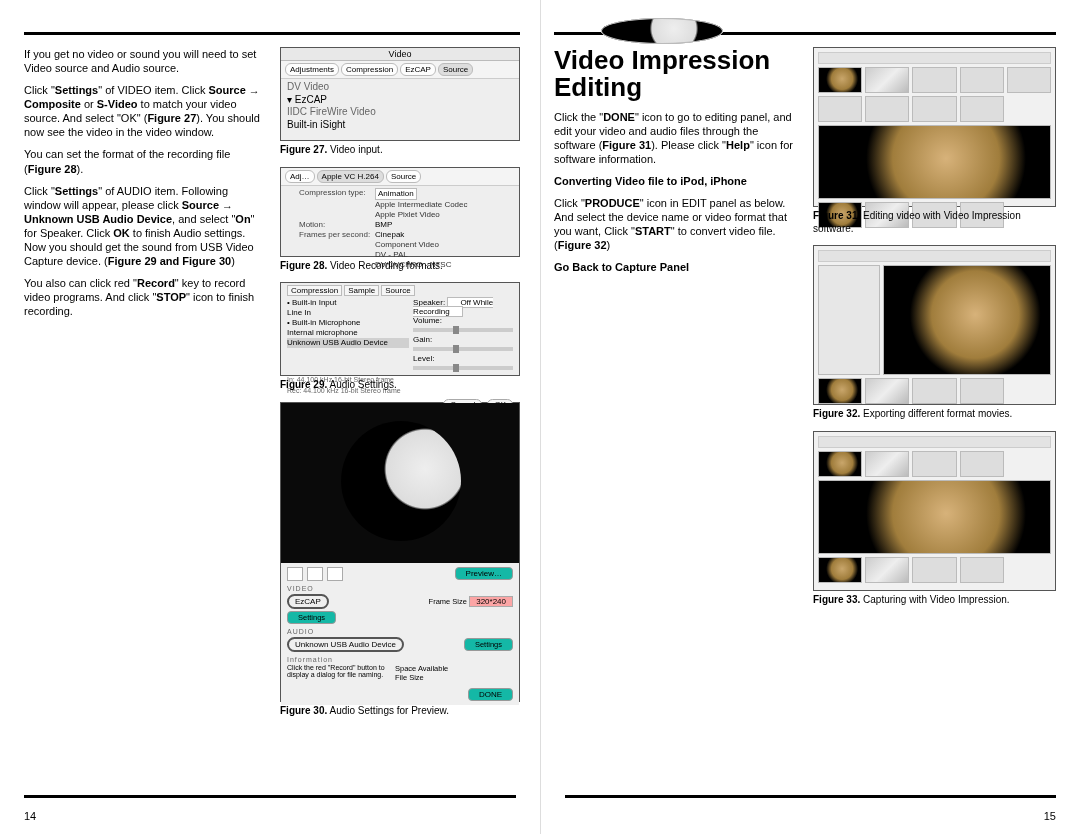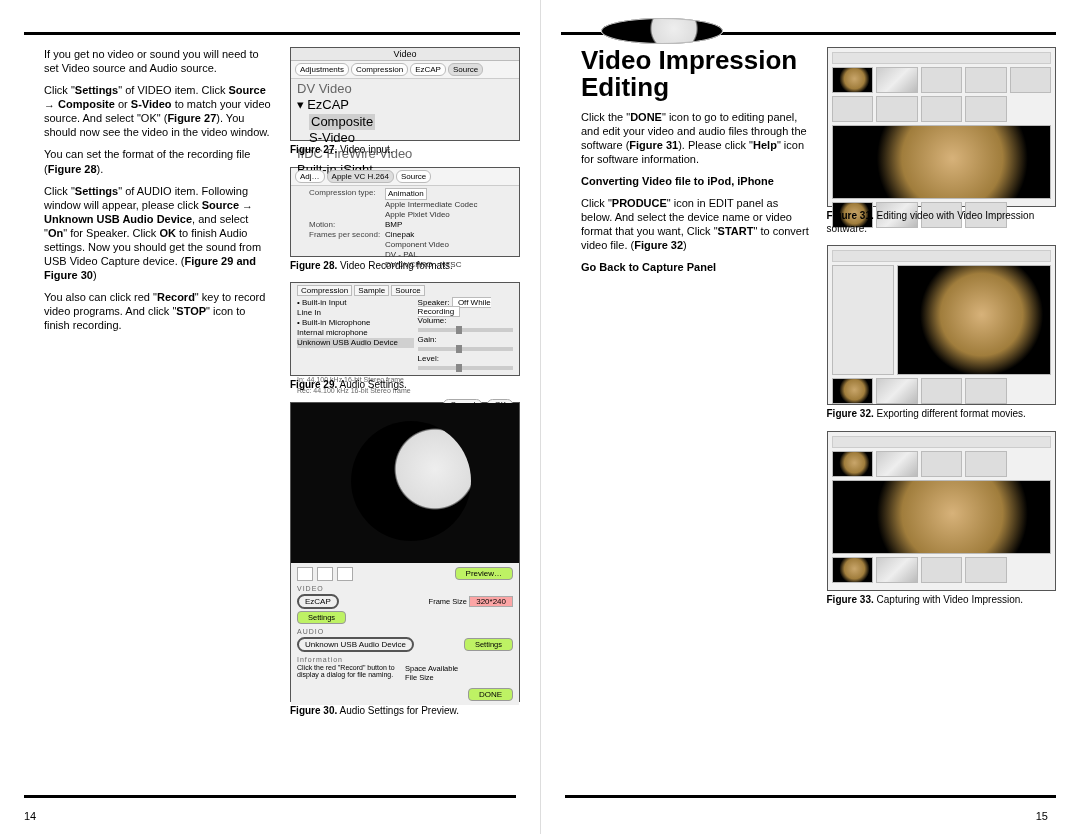--- a/index.html
+++ b/index.html
@@ -19,39 +19,38 @@
     height: 834px;
   }
   .page {
     width: 540px;
     height: 834px;
     box-sizing: border-box;
     padding: 32px 24px 12px 24px;
     position: relative;
   }
   .page.left  { padding-right: 20px; }
-  .page.right { padding-left:  20px; border-left: 1px solid #ddd; }
+  .page.right { padding-left:  13px; border-left: 1px solid #ddd; }
   .rule {
     height: 3px;
     background: #000;
   }
   .rule-top { margin: 0 0 12px 0; }
   .rule-bot { position: absolute; left: 24px; right: 24px; bottom: 36px; height: 3px; background:#000; }
   .pagenum {
     position: absolute;
     bottom: 12px;
     font-size: 11px;
   }
   .pagenum.left  { left: 24px; }
-  .pagenum.right { right: 32px; }
+  .pagenum.right { right: 24px; }
   .cols {
     display: flex;
     gap: 16px;
     height: 742px;
-    margin-left: 20px;
   }
   .col { width: 50%; }
   p { margin: 0 0 8px 0; line-height: 1.28; }
   h1.section {
     font-family: "Arial Black", Arial, sans-serif;
     font-weight: 900;
     font-size: 26px;
     line-height: 1.05;
     margin: 0 0 8px 0;
   }
@@ -66,21 +65,21 @@
   .fig27 { width: 100%; height: 94px; }
   .fig28 { width: 100%; height: 90px; }
   .fig29 { width: 100%; height: 94px; }
   .fig30 { width: 100%; height: 300px; }
   .fig31, .fig32, .fig33 { width: 100%; height: 160px; }
   
   .win-title { background:#e8e8e8; font-size:9px; text-align:center; padding:1px 0; border-bottom:1px solid #bbb; }
   .tabbar { display:flex; gap:2px; padding:2px 4px; background:#f4f4f4; border-bottom:1px solid #ccc;}
   .tab { font-size:8px; padding:1px 4px; background:#fdfdfd; border:1px solid #bbb; border-radius:6px; }
   .tab.sel { background:#ddd; }
-  .list27 { font-size:13px; padding:2px 6px; line-height:1.25; }
+  .list27 { font-size:10px; padding:2px 6px; line-height:1.25; }
   .list27 .hd { color:#666; }
   .list27 .sel { background:#cfcfcf; display:inline-block; padding:0 2px; }
   
   .rows28 { font-size:8px; padding:2px 18px; line-height:1.25; }
   .rows28 .row { display:flex; gap:4px; }
   .rows28 .k { width:72px; color:#444; }
   .rows28 .menu { border:1px solid #bbb; padding:0 2px; background:#fff; }
   .rows28 .drop { margin-left:76px; color:#333; }
   
   .panel29 { font-size:8px; padding:2px 6px; }
@@ -94,21 +93,21 @@
   .panel29 .slider::after{content:"";position:absolute;left:40%;top:-2px;width:6px;height:8px;background:#888;}
   .panel29 .btnrow{ text-align:right; margin-top:4px;}
   .panel29 .btn{ display:inline-block;border:1px solid #aaa;border-radius:6px;padding:0 6px;margin-left:3px;background:#f4f4f4;}
   .panel29 .meta{ color:#666; margin-top:3px; font-size:7px; line-height:1.15;}
   
   .f30-view { width:100%; height:160px; background:#0a0a0a; position:relative; overflow:hidden; }
   .moon { position:absolute; width:120px; height:120px; border-radius:50%; background: radial-gradient(circle at 70% 40%, #eee 0%, #ddd 35%, #000 37%, #000 100%); left:60px; top:18px; }
   .f30-ctrls { padding:4px 6px; font-size:8px; background:#efefef; }
   .playbar{display:flex;gap:4px;align-items:center;margin-bottom:4px;}
   .pbtn{width:14px;height:12px;border:1px solid #aaa;background:#fff;}
-  .pillbtn{border:1px solid #999;border-radius:4px;padding:1px 10px;background:#bef264;display:inline-block;}
+  .pillbtn{border:1px solid #999;border-radius:4px;padding:1px 10px;background:#14b8a6;display:inline-block;}
   .sect-lbl{color:#666;letter-spacing:1px;font-size:7px;margin:4px 0 1px;}
   .rowpair{display:flex;justify-content:space-between;align-items:center;margin:2px 0;}
   .circled{border:2px solid #555;border-radius:10px;padding:1px 6px;display:inline-block;}
   .dd{border:1px solid #aaa;background:#fca5a5;padding:0 6px;}
   .sm{font-size:7.5px;}
   .footerbtn{ text-align:right; margin-top:6px;}
   .note30{ font-size:7px; line-height:1.05; max-width:100px;}
   .gridrow{display:flex;gap:8px;align-items:flex-start;justify-content:center;}
   
   .gridfig { padding:4px; background:#f1f1f1; box-sizing:border-box; }
@@ -154,24 +153,20 @@
           <div class="win-title">Video</div>
           <div class="tabbar">
             <span class="tab">Adjustments</span>
             <span class="tab">Compression</span>
             <span class="tab">EzCAP</span>
             <span class="tab sel">Source</span>
           </div>
           <div class="list27">
             <div class="hd">DV Video</div>
             <div>▾ EzCAP</div>
-            <div style="padding-left:12px">
-              <span class="sel">Composite</span><br>
-              <span>S-Video</span>
-            </div>
             <div class="hd">IIDC FireWire Video</div>
             <div>Built-in iSight</div>
           </div>
         </div>
         <div class="figcap">
           <span class="lbl">Figure 27.</span>
           <span>Video input.</span>
         </div>
 
         <div class="figure fig28">
@@ -213,21 +208,21 @@
           </div>
           <div class="twocol">
             <div class="lcol">
               <div class="lrow">• Built-in Input</div>
               <div class="lrow">  Line In</div>
               <div class="lrow">• Built-in Microphone</div>
               <div class="lrow">  Internal microphone</div>
               <div class="lrow sel">  Unknown USB Audio Device</div>
             </div>
             <div class="rcol">
-              <div><span>Speaker:</span> <span class="menu" style="border:1px solid #bbb;padding:0 5px;background:#fff;">Off While Recording</span></div>
+              <div><span>Speaker:</span> <span class="menu" style="border:1px solid #bbb;padding:0 12px;background:#fff;">Off While Recording</span></div>
               <div>Volume:</div>
                 <div class="slider"></div>
               <div>Gain:</div>
                 <div class="slider"></div>
               <div>Level:</div>
                 <div class="slider"></div>
             </div>
           </div>
           <div class="meta">In: 44.100 kHz 16-bit Stereo frame</div>
           <div class="meta">Rec: 44.100 kHz 16-bit Stereo frame</div>

